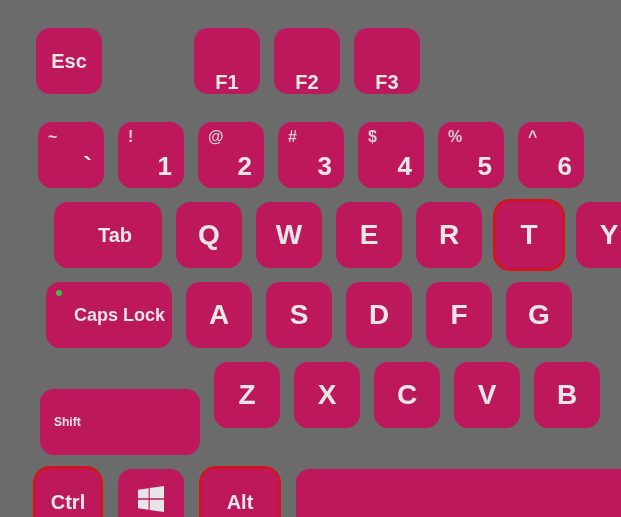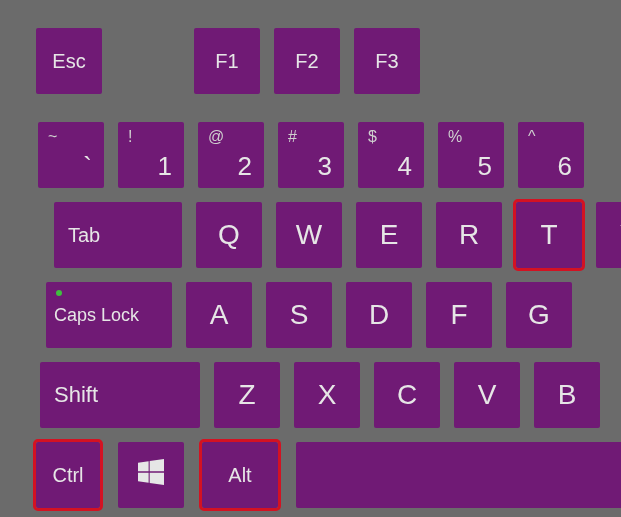--- a/index.html
+++ b/index.html
@@ -17,52 +17,52 @@
     width: 700px;
     padding: 28px 0 0 36px;
   }
   .row {
     display: flex;
     gap: 14px;
     margin-bottom: 14px;
     align-items: stretch;
   }
   .key {
-    background: #701a75;
+    background: #be185d;
     color: #e6e6e6;
-    border-radius: 2px;
+    border-radius: 14px;
     height: 66px;
     display: flex;
     align-items: center;
     justify-content: center;
     font-size: 24px;
-    font-weight: 400;
+    font-weight: 700;
     position: relative;
     flex: 0 0 auto;
     user-select: none;
   }
-  .key.fn { width: 66px; font-size: 20px; }
+  .key.fn { width: 66px; font-size: 20px; align-items: flex-end; }
   .key.esc { width: 66px; font-size: 20px; justify-content: center; }
   .key.num { width: 66px; }
   .key.num .top {
     position: absolute; top: 6px; left: 10px;
     font-size: 16px; color: #cfcfcf;
   }
   .key.num .main {
     position: absolute; bottom: 6px; right: 12px;
     font-size: 26px;
   }
   .key.letter { width: 66px; font-size: 28px; }
-  .key.tab { width: 128px; font-size: 20px; justify-content: flex-start; padding-left: 14px;}
-  .key.caps { width: 126px; font-size: 18px; justify-content: flex-start; padding-left: 8px;}
+  .key.tab { width: 108px; font-size: 20px; justify-content: center; padding-left: 14px;}
+  .key.caps { width: 126px; font-size: 18px; justify-content: flex-start; padding-left: 28px;}
   .key.caps .dot {
     position: absolute; top: 8px; left: 10px;
     width: 6px; height: 6px; background: #3fbf3f; border-radius: 50%;
   }
-  .key.shift { width: 160px; font-size: 22px; justify-content: flex-start; padding-left: 14px;}
+  .key.shift { width: 160px; font-size: 12px; justify-content: flex-start; padding-left: 14px; margin-top: 27px;}
   .key.ctrl { width: 64px; font-size: 20px; }
   .key.win { width: 66px; }
   .key.alt { width: 76px; font-size: 20px; align-items: center; }
   .key.space { width: 350px; }
   .gap-fn { width: 64px; }
   .hl { outline: 3px solid #d31222; outline-offset: 0; }
   .row1 { margin-bottom: 28px; }
   .row2 { padding-left: 2px; }
   .row3 { padding-left: 18px; }
   .row4 { padding-left: 10px; }

